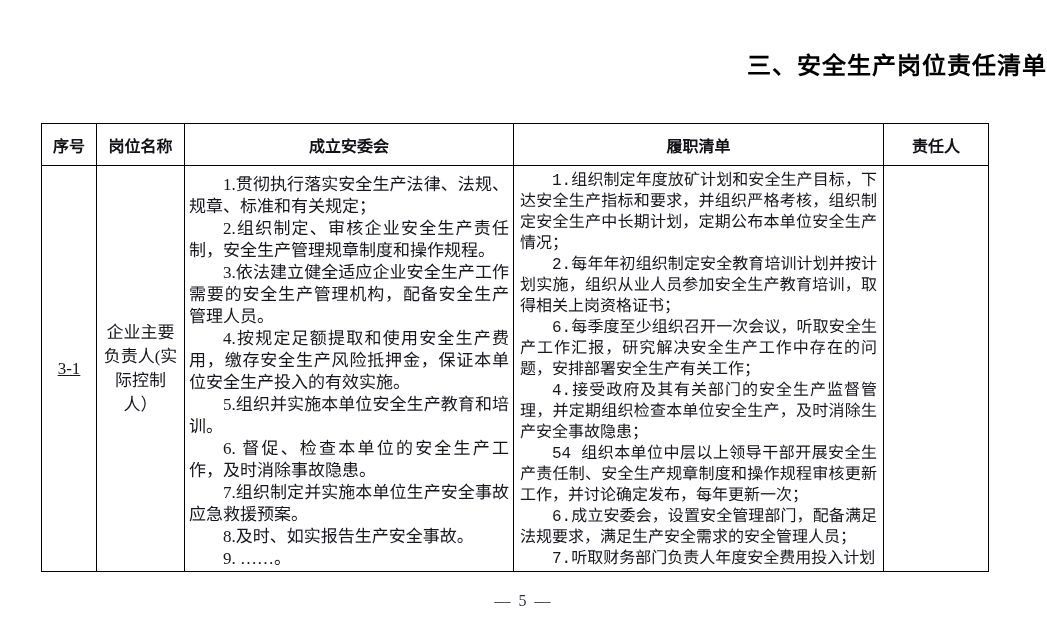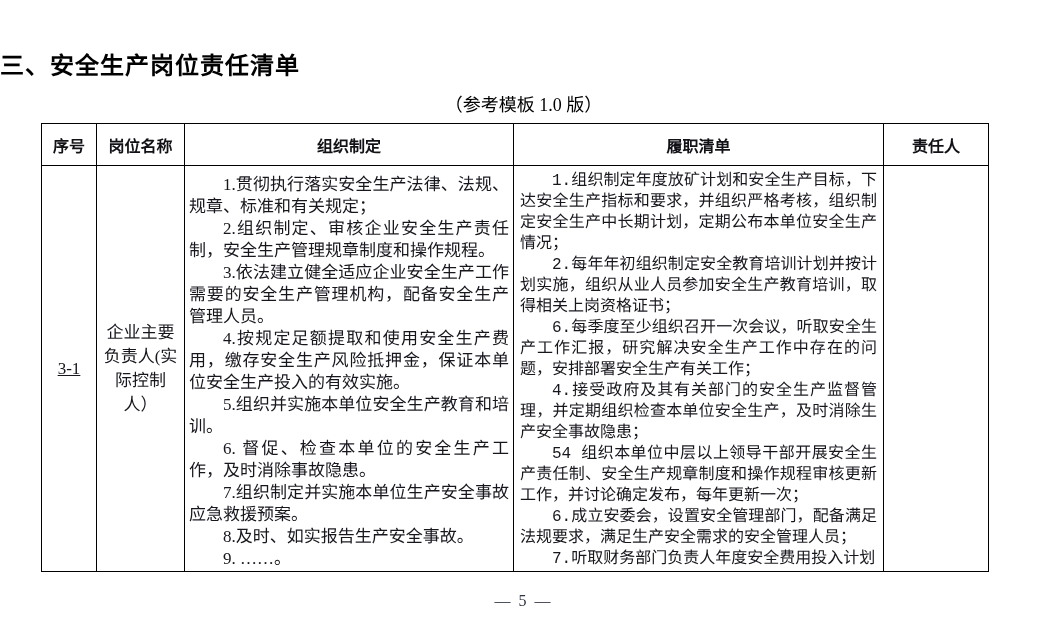--- a/index.html
+++ b/index.html
@@ -6,21 +6,21 @@
   .page{
     position:relative;
     width:1047px;height:632px;
     background:#ffffff;
     overflow:hidden;
     font-family:"Liberation Serif", serif;
     color:#16161d;
   }
   .doc-title{
     position:absolute;left:0;top:46px;width:100%;
-    text-align:left;
+    text-align:right;
     font-family:"Liberation Sans", sans-serif;
     font-weight:700;
     font-size:24px;
     letter-spacing:1px;
     color:#000000;
   }
   .doc-subtitle{
     position:absolute;left:0;top:90px;width:100%;
     text-align:center;
     font-family:"Liberation Serif", serif;
@@ -88,35 +88,34 @@
     color:#2e3440;
     letter-spacing:2px;
   }
 </style>
 </head>
 <body>
 
 <div class="page">
 
   <div class="doc-title">三、安全生产岗位责任清单</div>
-  <div class="doc-subtitle">（参考模板 1.0 版）</div>
 
   <table class="resp-table">
     <colgroup>
       <col style="width:55px">
       <col style="width:88px">
       <col style="width:329px">
       <col style="width:370px">
       <col style="width:105px">
     </colgroup>
     <thead>
       <tr>
         <th>序号</th>
         <th>岗位名称</th>
-        <th>组织制定</th>
+        <th>成立安委会</th>
         <th>履职清单</th>
         <th>责任人</th>
       </tr>
     </thead>
     <tbody>
       <tr class="body-row">
         <td class="cell-serial">3-1</td>
         <td class="cell-position">
           <div class="position-text">企业主要负责人(实际控制人）</div>
         </td>

